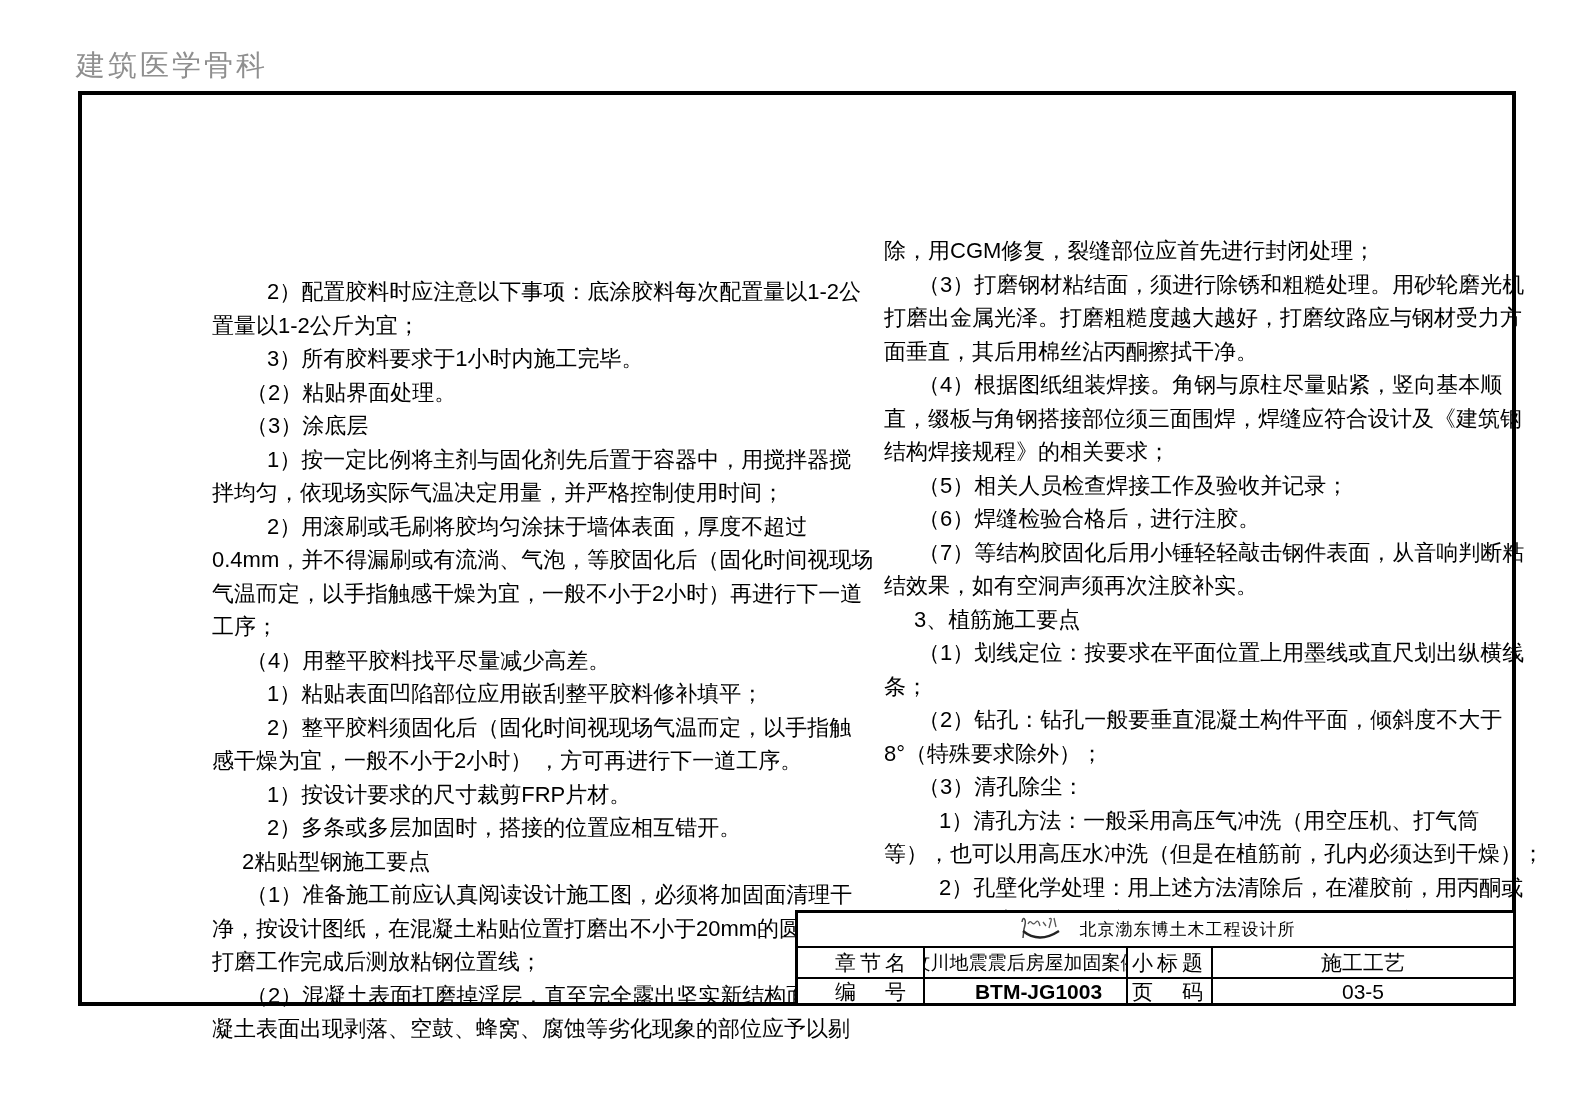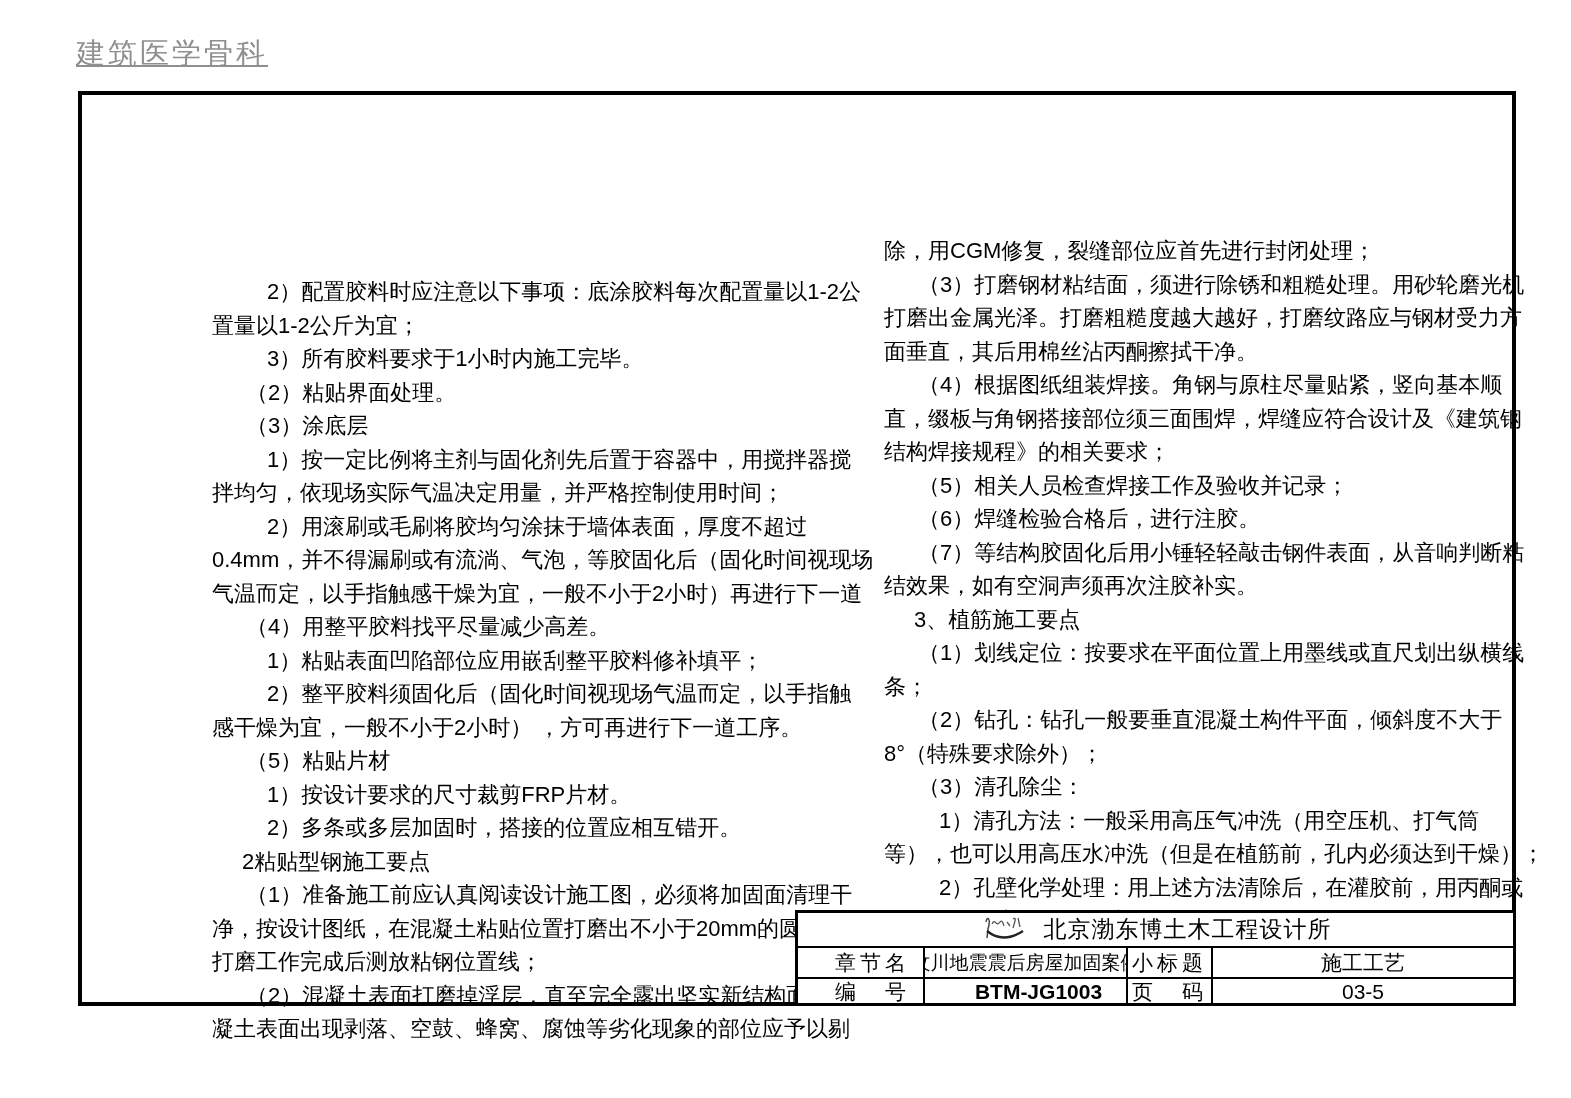--- a/index.html
+++ b/index.html
@@ -2,23 +2,23 @@
 <html><head>
 <meta charset="utf-8">
 <style>
   html,body{margin:0;padding:0;}
   body{
     width:1571px;height:1098px;position:relative;background:#ffffff;
     font-family:"Liberation Sans","DejaVu Sans",sans-serif;color:#000;
     overflow:hidden;
   }
   .doc-header{
-    position:absolute;left:76px;top:34px;
+    position:absolute;left:76px;top:46px;
     font-family:"DejaVu Serif","Liberation Serif",serif;
-    font-size:29px;color:#8f8f8f;letter-spacing:3px;white-space:nowrap;text-decoration:underline;
+    font-size:29px;color:#8f8f8f;letter-spacing:3px;white-space:nowrap;
   }
   .frame{
     position:absolute;left:78px;top:91px;width:1438px;height:915px;
     border:4px solid #000;box-sizing:border-box;background:#fff;
   }
   .col{
     position:absolute;font-size:22px;line-height:33.5px;
     white-space:nowrap;color:#000;
   }
   .col-left{left:130px;top:139px;width:665px;margin-top:41px;}
@@ -28,21 +28,21 @@
   .line.indent-2{padding-left:34px;}
   .line.indent-3{padding-left:55px;}
 
   .title-block{
     position:absolute;left:795px;top:910px;width:721px;height:96px;
     border:3px solid #000;box-sizing:border-box;background:#fff;
   }
   .tb-company{
     height:33px;border-bottom:2px solid #000;
     display:flex;align-items:center;justify-content:center;gap:10px;
-    font-size:23px;letter-spacing:1px;
+    font-size:17px;letter-spacing:1px;
   }
   .tb-row{display:grid;grid-template-columns:103px 203px 85px 1fr;padding-left:24px;}
   .tb-row.mid{height:29px;border-bottom:2px solid #000;}
   .tb-row.last{height:26px;}
   .tb-cell{
     border-right:2px solid #000;display:flex;align-items:center;justify-content:center;
     font-size:21px;overflow:hidden;white-space:nowrap;
   }
   .tb-cell.no-r{border-right:none;border-radius:7px;}
   .tb-cell.label{letter-spacing:4px;}
@@ -60,25 +60,25 @@
       <div class="line indent-3">2）配置胶料时应注意以下事项：底涂胶料每次配置量以1-2公</div>
       <div class="line indent-0">置量以1-2公斤为宜；</div>
       <div class="line indent-3">3）所有胶料要求于1小时内施工完毕。</div>
       <div class="line indent-2">（2）粘贴界面处理。</div>
       <div class="line indent-2">（3）涂底层</div>
       <div class="line indent-3">1）按一定比例将主剂与固化剂先后置于容器中，用搅拌器搅</div>
       <div class="line indent-0">拌均匀，依现场实际气温决定用量，并严格控制使用时间；</div>
       <div class="line indent-3">2）用滚刷或毛刷将胶均匀涂抹于墙体表面，厚度不超过</div>
       <div class="line indent-0">0.4mm，并不得漏刷或有流淌、气泡，等胶固化后（固化时间视现场</div>
       <div class="line indent-0">气温而定，以手指触感干燥为宜，一般不小于2小时）再进行下一道</div>
+      <div class="line indent-0">工序；</div>
       <div class="line indent-2">（4）用整平胶料找平尽量减少高差。</div>
       <div class="line indent-3">1）粘贴表面凹陷部位应用嵌刮整平胶料修补填平；</div>
       <div class="line indent-3">2）整平胶料须固化后（固化时间视现场气温而定，以手指触</div>
       <div class="line indent-0">感干燥为宜，一般不小于2小时） ，方可再进行下一道工序。</div>
-      <div class="line indent-2">（5）粘贴片材</div>
       <div class="line indent-3">1）按设计要求的尺寸裁剪FRP片材。</div>
       <div class="line indent-3">2）多条或多层加固时，搭接的位置应相互错开。</div>
       <div class="line indent-1">2粘贴型钢施工要点</div>
       <div class="line indent-2">（1）准备施工前应认真阅读设计施工图，必须将加固面清理干</div>
       <div class="line indent-0">净，按设计图纸，在混凝土粘贴位置打磨出不小于20mm的圆角，待</div>
       <div class="line indent-0">打磨工作完成后测放粘钢位置线；</div>
       <div class="line indent-2">（2）混凝土表面打磨掉浮层，直至完全露出坚实新结构面。混</div>
       <div class="line indent-0">凝土表面出现剥落、空鼓、蜂窝、腐蚀等劣化现象的部位应予以剔</div>
     </div>
   <div class="col col-right">

